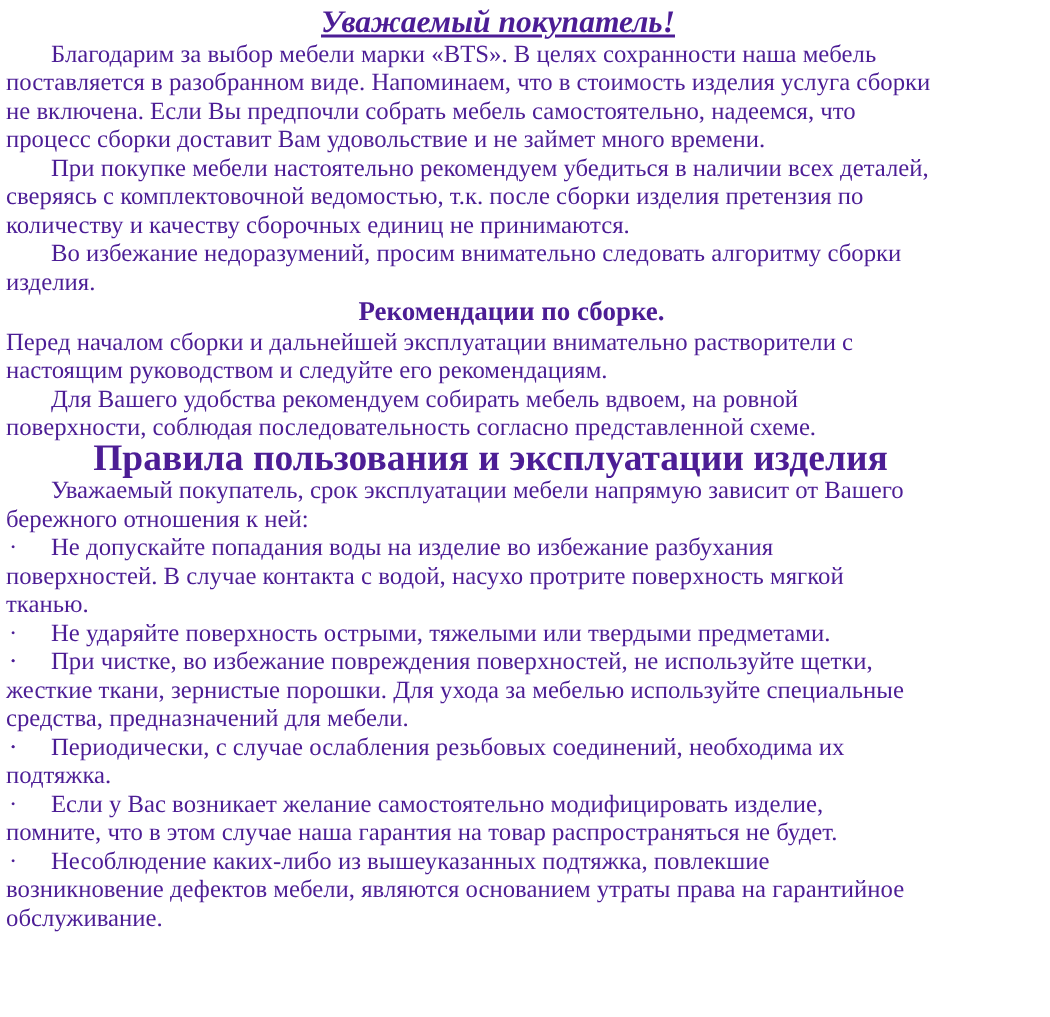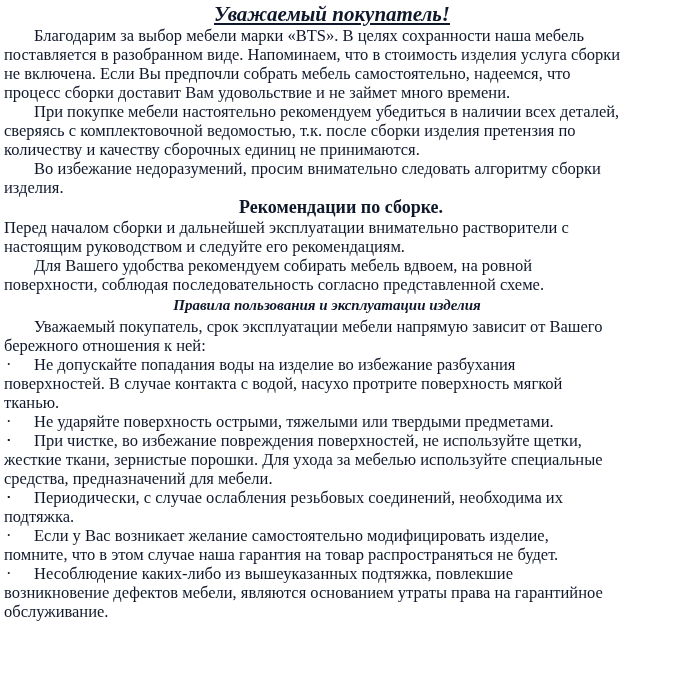--- a/index.html
+++ b/index.html
@@ -4,21 +4,21 @@
 <style>
   html, body { margin: 0; padding: 0; background: #ffffff; }
   .page {
     position: relative;
     width: 700px;
     height: 678px;
     box-sizing: border-box;
     padding: 2px 0 0 4px;
     overflow: hidden;
     background: #ffffff;
-    color: #0f172a;
+    color: #4c1d95;
     font-family: "Liberation Serif", serif;
     font-size: 16.5px;
     line-height: 19px;
   }
   .title {
     margin: 0;
     padding-right: 40px;
     text-align: center;
     font-size: 21px;
     line-height: 24px;
@@ -31,24 +31,23 @@
     padding-right: 22px;
     text-align: center;
     font-size: 18px;
     line-height: 21px;
     font-weight: bold;
   }
   .h3 {
     margin: 0;
     padding-right: 50px;
     text-align: center;
-    font-size: 15px;
+    font-size: 25px;
     line-height: 23px;
     font-weight: bold;
-    font-style: italic;
   }
   .para {
     margin: 0;
     white-space: pre-line;
   }
   .indent { text-indent: 30px; }
   .li {
     position: relative;
     margin: 0;
     text-indent: 30px;

